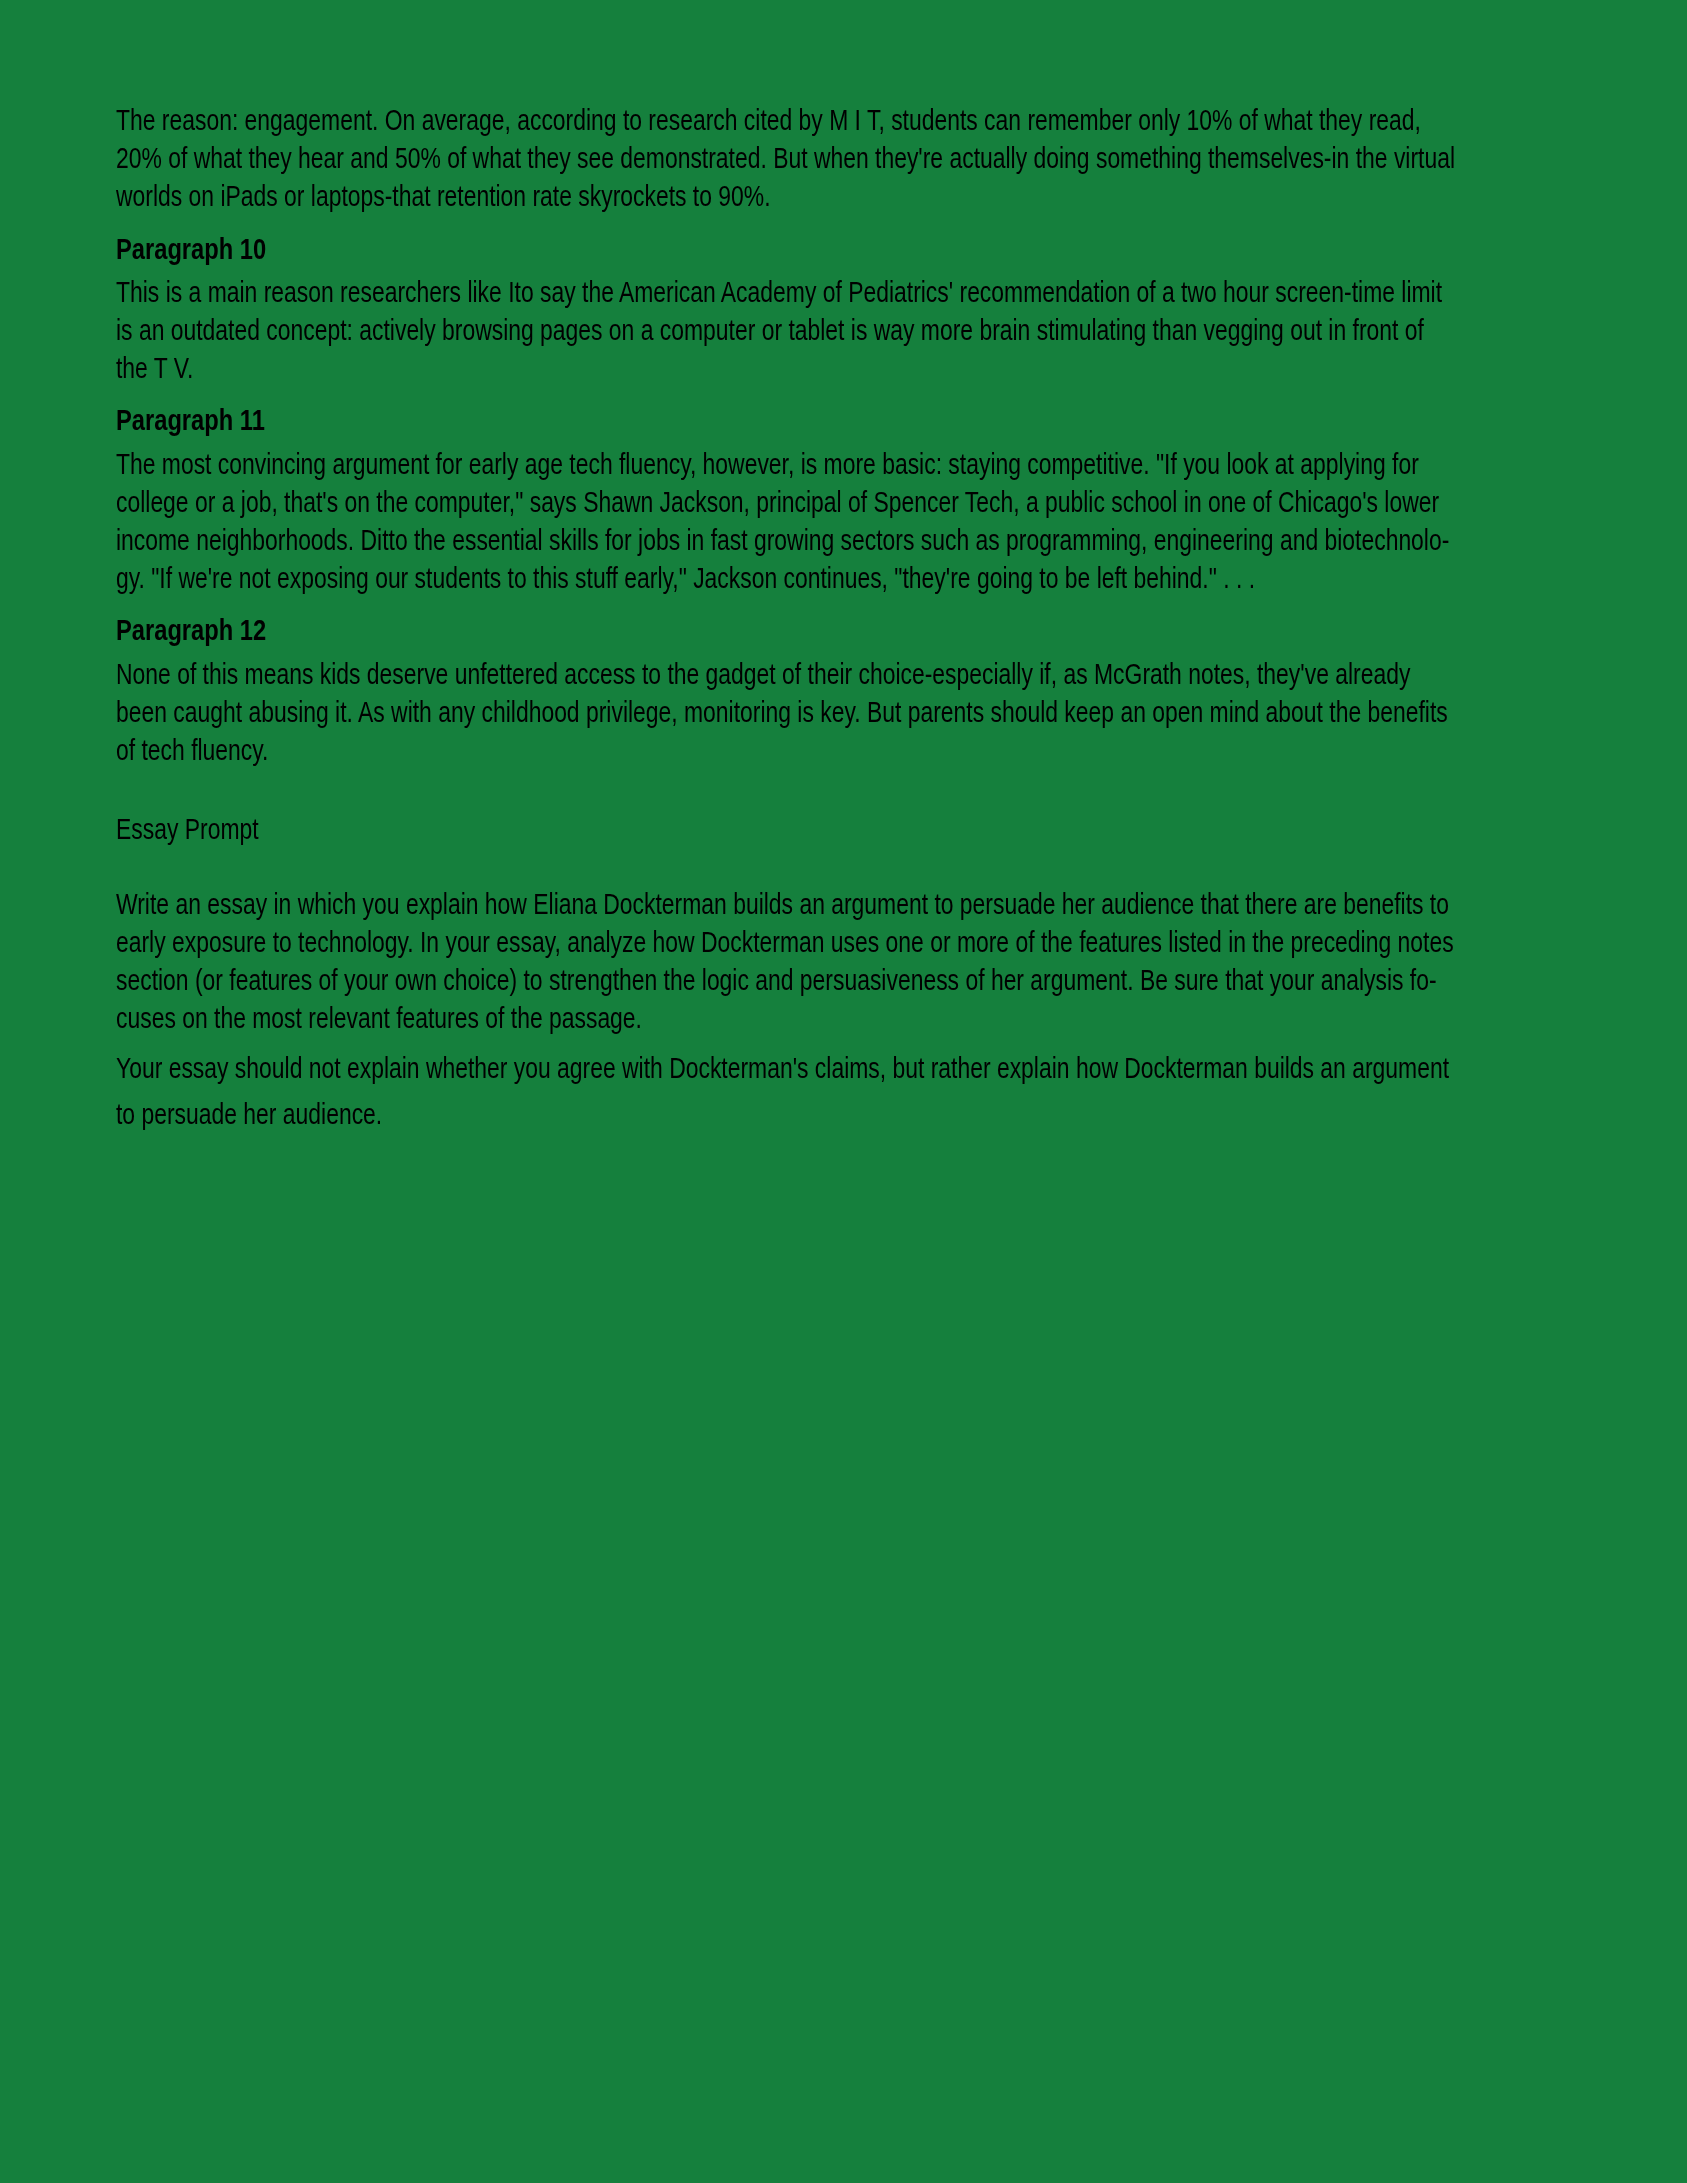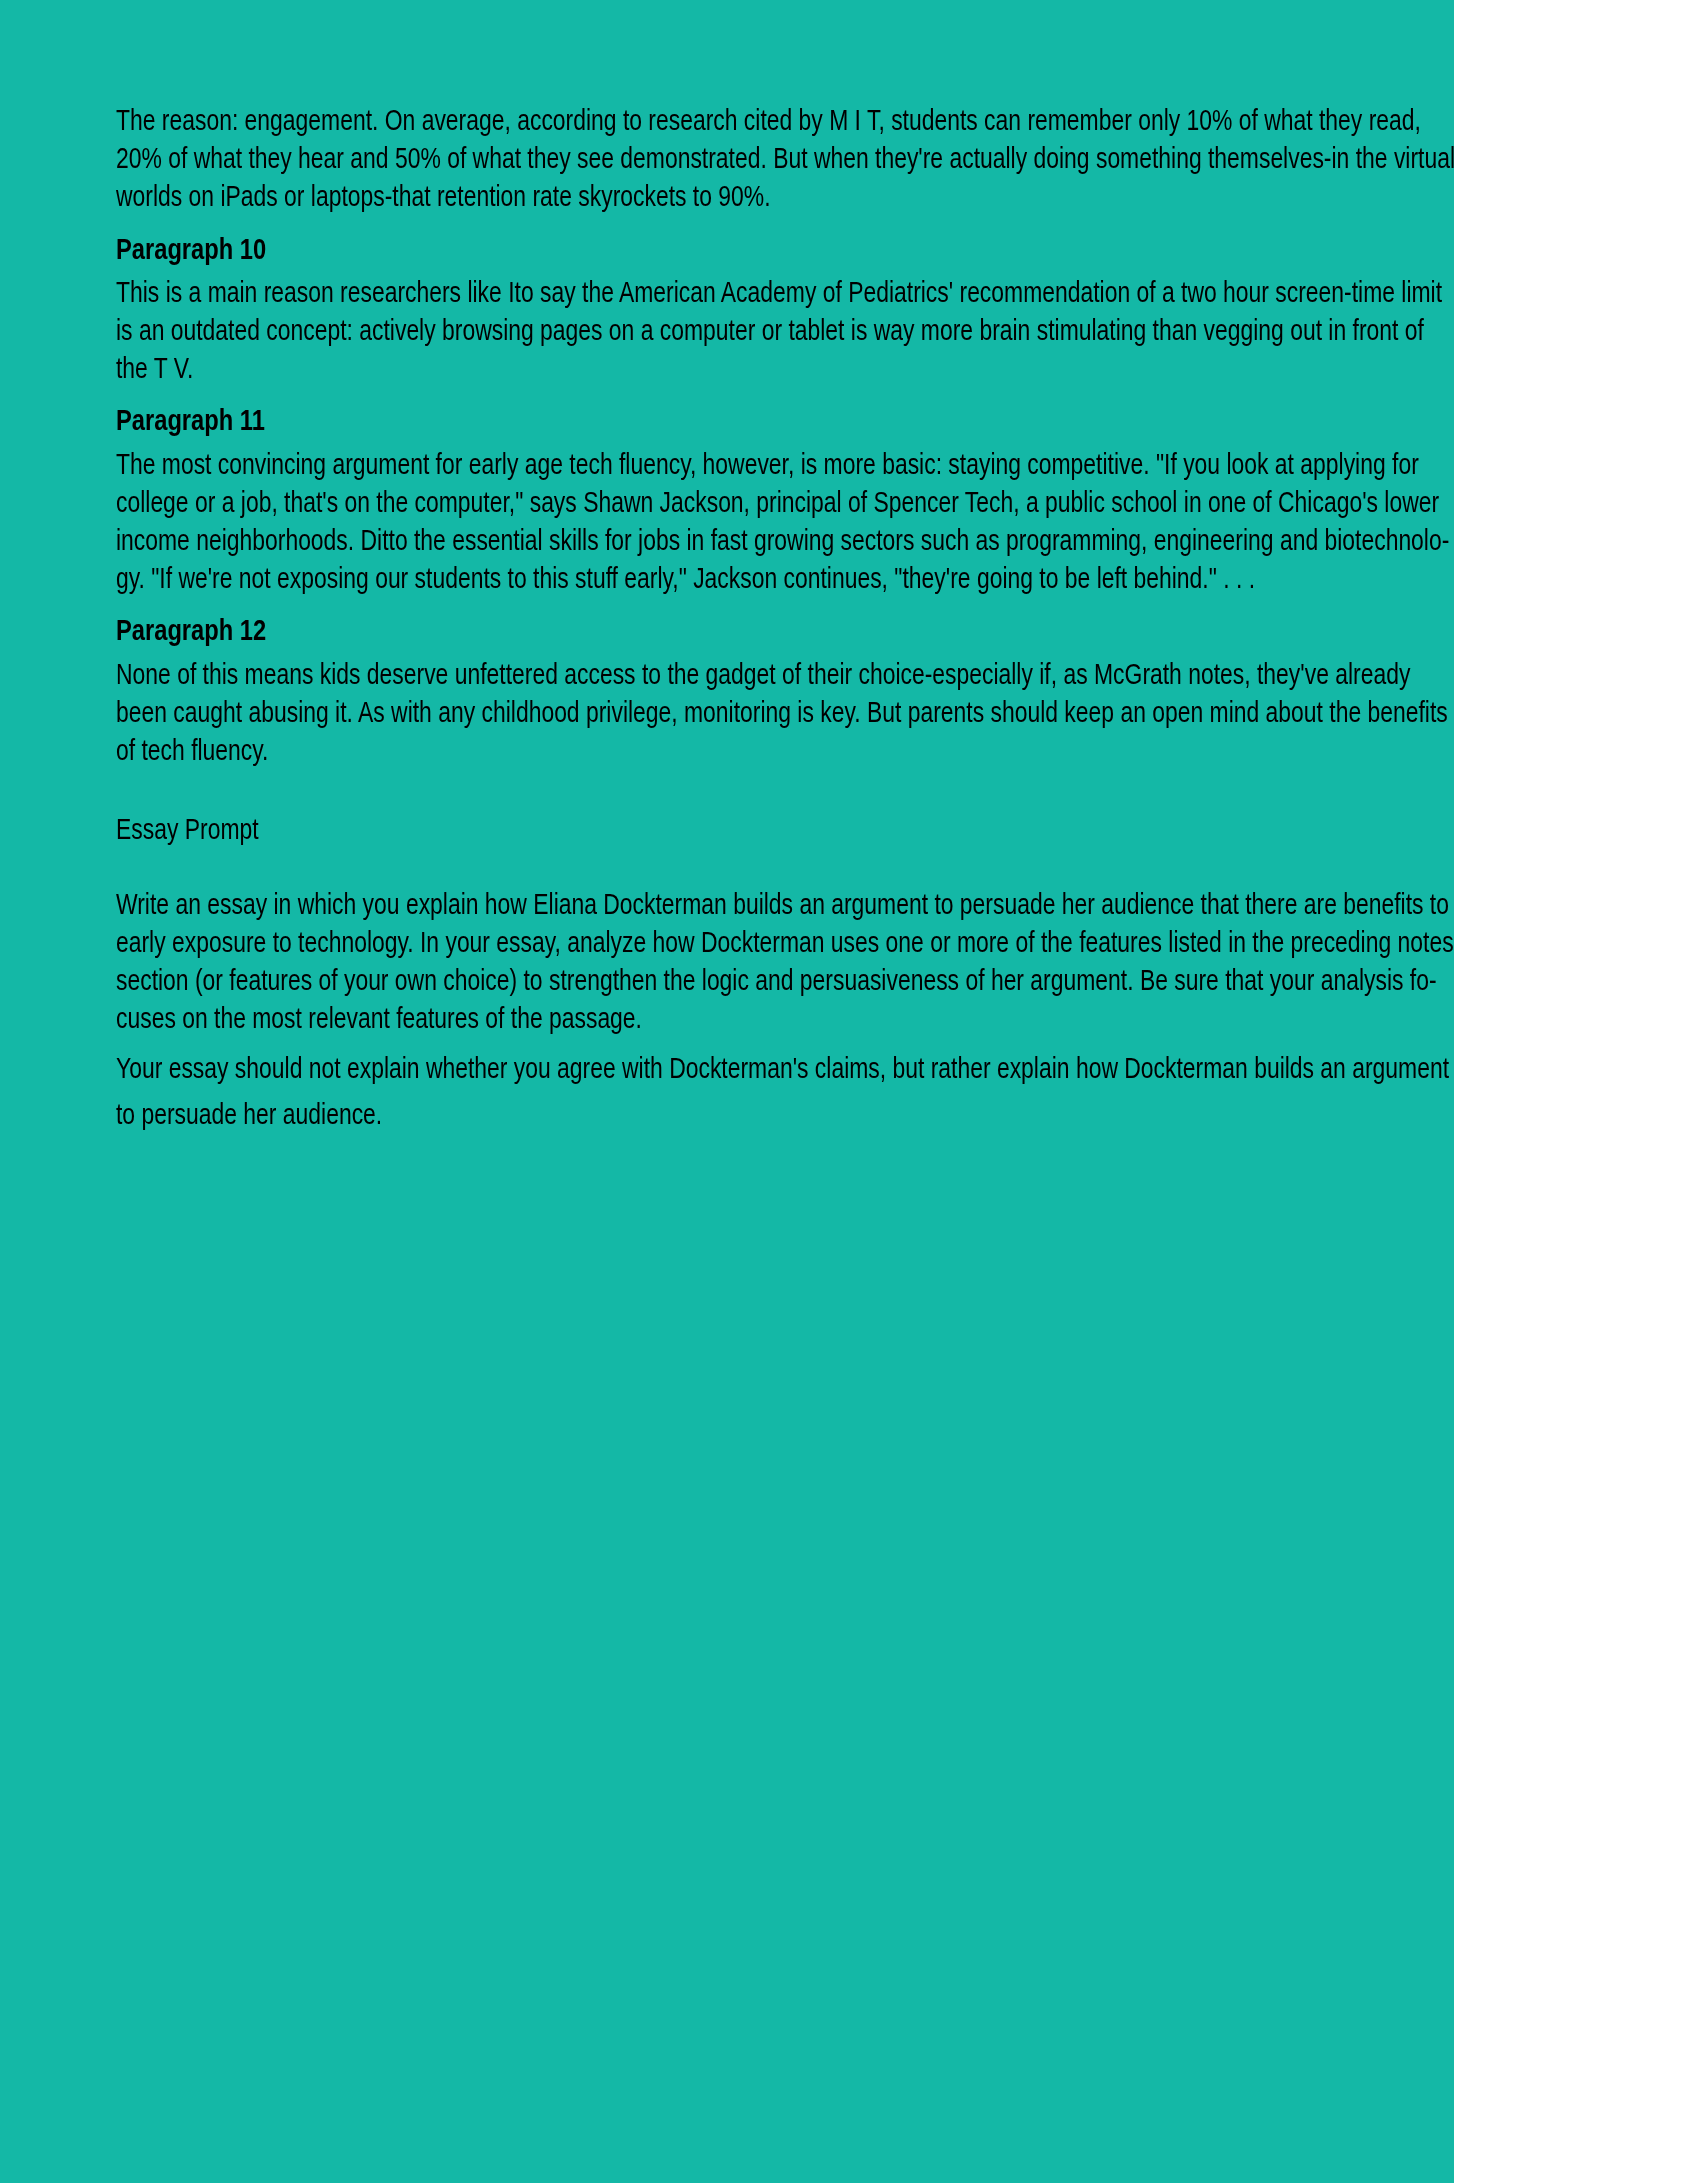--- a/index.html
+++ b/index.html
@@ -2,23 +2,23 @@
 <html style="font-size:10.6px"><head>
 <meta charset="utf-8">
 <style>
   html, body {
     margin: 0;
     padding: 0;
     background: #ffffff;
   }
   .page {
     position: relative;
-    width: 1454px;
+    width: 1687px;
     height: 2183px;
-    background: #14b8a6;
+    background: #15803d;
     overflow: hidden;
     color: #000000;
   }
   
   .content {
     position: absolute;
     left: 116px;
     top: 101px;
     width: 1839px;               
     transform: scaleX(0.79);

